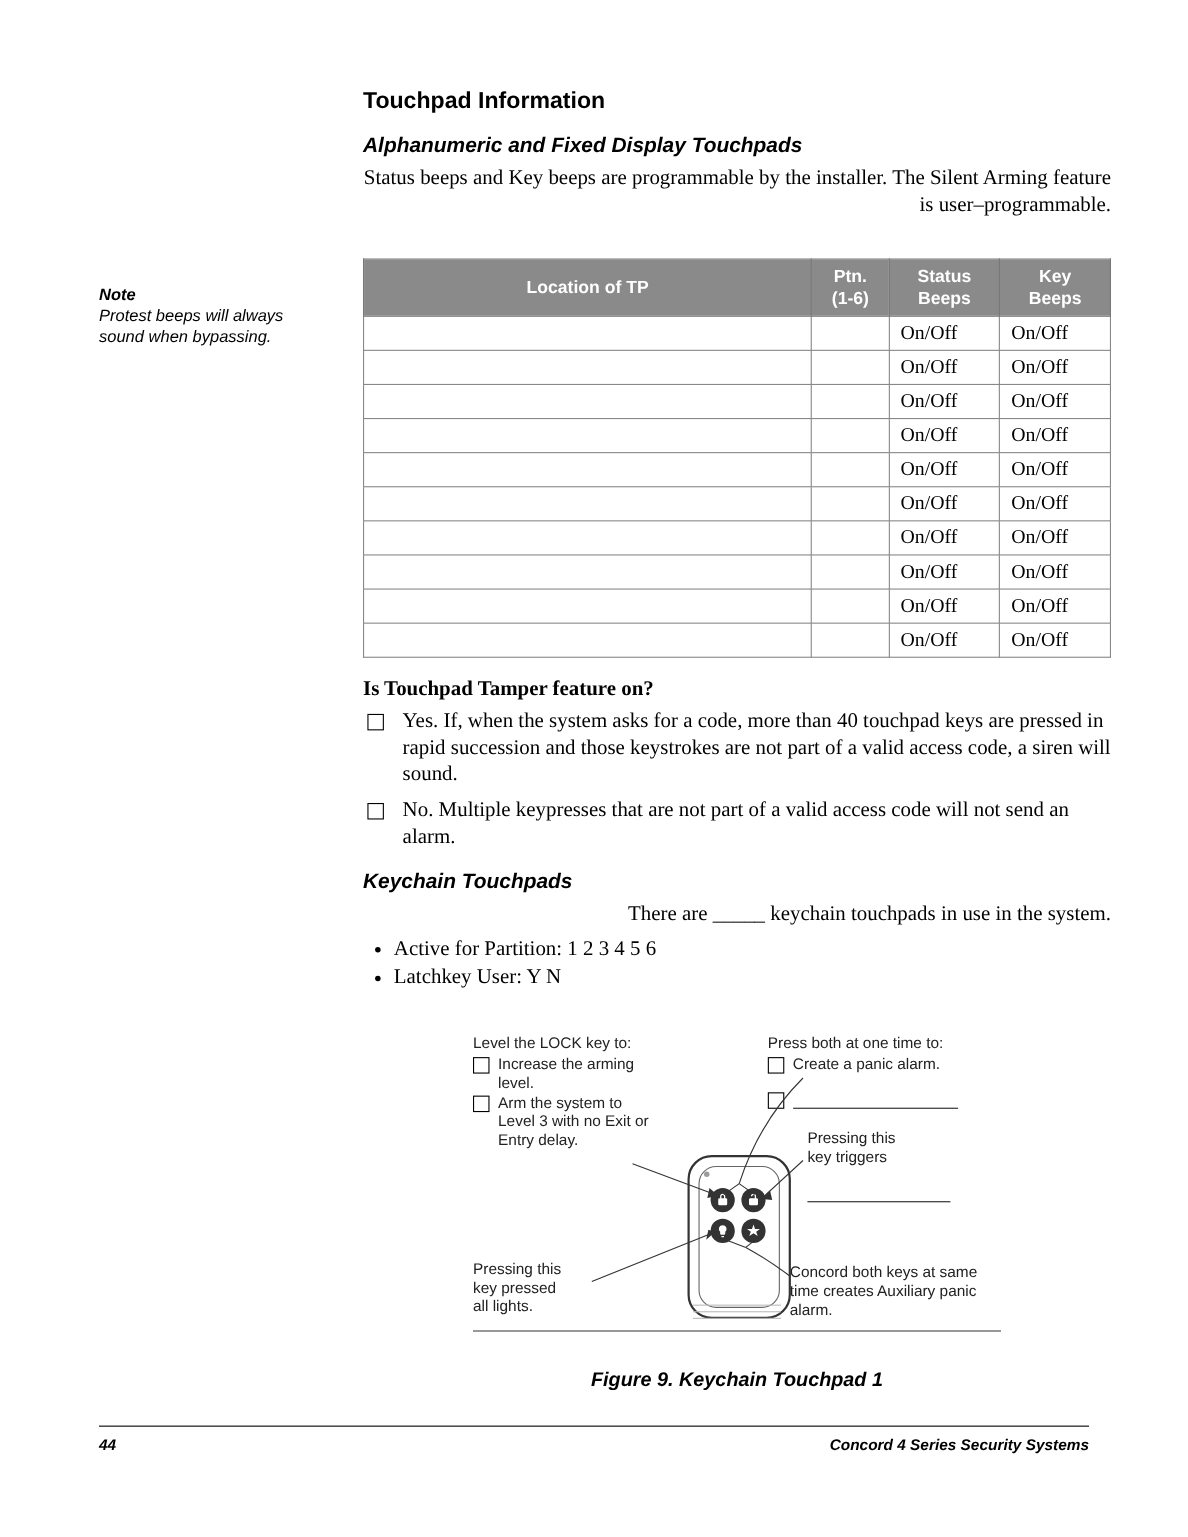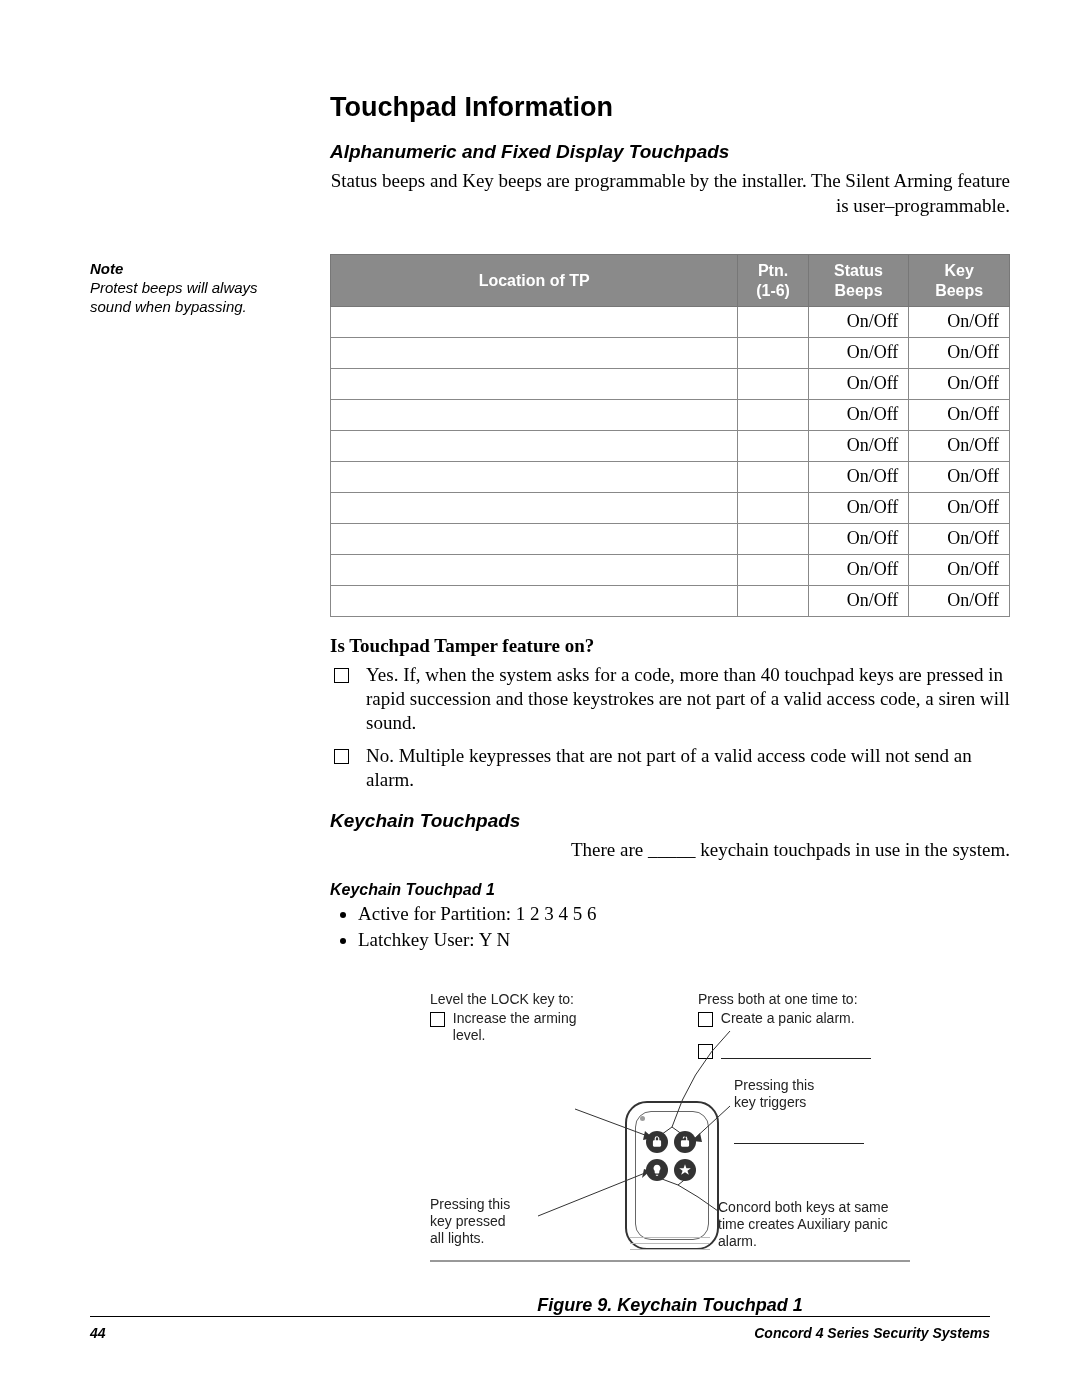--- a/index.html
+++ b/index.html
@@ -34,22 +34,22 @@
     font-style: italic;
   }
   .sidebar-note .nhead {
     font-weight: bold;
     font-style: italic;
   }
 
   h2.section {
     font-family: Arial, Helvetica, sans-serif;
     font-weight: bold;
-    font-size: 27px;
-    margin: 12px 0 10px 0;
+    font-size: 21px;
+    margin: 0 0 10px 0;
   }
   h3.subsection {
     font-family: Arial, Helvetica, sans-serif;
     font-weight: bold;
     font-style: italic;
     font-size: 19px;
     margin: 18px 0 6px 0;
   }
   p.body {
     font-size: 19px;
@@ -78,21 +78,21 @@
     font-size: 16px;
     padding: 6px 8px;
     border: 1px solid #777;
     text-align: center;
     line-height: 1.2;
   }
   table.tp th:first-child { width: 60%; }
   table.tp td {
     border: 1px solid #888;
     padding: 4px 10px;
-    text-align: right;
+    text-align: left;
     height: 22px;
   }
   table.tp td:first-child { text-align: left; }
 
   .checklist {
     list-style: none;
     padding: 0;
     margin: 6px 0 0 0;
   }
   .checklist li {
@@ -196,21 +196,21 @@
   }
   .hlines {
     position: absolute;
     left: 200px; top: 246px;
     width: 80px; height: 18px;
   }
   .hlines div { border-top: 1px solid #bbb; height: 5px; }
 
   .footer {
     position: absolute;
-    left: 90px; right: 90px; bottom: 56px;
+    left: 90px; right: 90px; bottom: 76px;
     border-top: 1px solid #000;
     padding-top: 8px;
     font-family: Arial, Helvetica, sans-serif;
     font-size: 14px;
     font-weight: bold;
     font-style: italic;
     display: flex;
     justify-content: space-between;
   }
 </style>
@@ -308,34 +308,37 @@
     <ul class="checklist">
       <li><span class="box"></span><span>Yes.  If, when the system asks for a code, more than 40 touchpad keys are pressed in rapid succession and those keystrokes are not part of a valid access code, a siren will sound.</span></li>
       <li><span class="box"></span><span>No.  Multiple keypresses that are not part of a valid access code will not send an alarm.</span></li>
     </ul>
 
     <h3 class="subsection">Keychain Touchpads</h3>
     <p class="body">
       <span>There are </span><span>_____</span><span> keychain touchpads in use in the system.</span>
     </p>
 
-    <div class="kt-sub">Keychain Touchpad 1</div>
     <ul class="bullets">
       <li>Active for Partition: 1 2 3 4 5 6</li>
       <li>Latchkey User: Y   N</li>
     </ul>
 
     <div class="figwrap">
       <div class="fig">
 
         <div class="txt" style="left:0; top:0; width:180px;">
           <div>Level the LOCK key to:</div>
           <div style="margin-top:2px;">
             <span class="checkbox"></span>&nbsp;
             <span style="display:inline-block; vertical-align:top; width:140px;">Increase the arming level.</span>
+          </div>
+          <div style="margin-top:2px;">
+            <span class="checkbox"></span>&nbsp;
+            <span style="display:inline-block; vertical-align:top; width:140px;">Arm the system to Level 3 with no Exit or Entry delay.</span>
           </div>
         </div>
 
         <div class="txt" style="left:268px; top:0; width:210px;">
           <div>Press both at one time to:</div>
           <div style="margin-top:2px;">
             <span class="checkbox"></span>&nbsp;
             <span>Create a panic alarm.</span>
           </div>
           <div style="margin-top:16px;">

